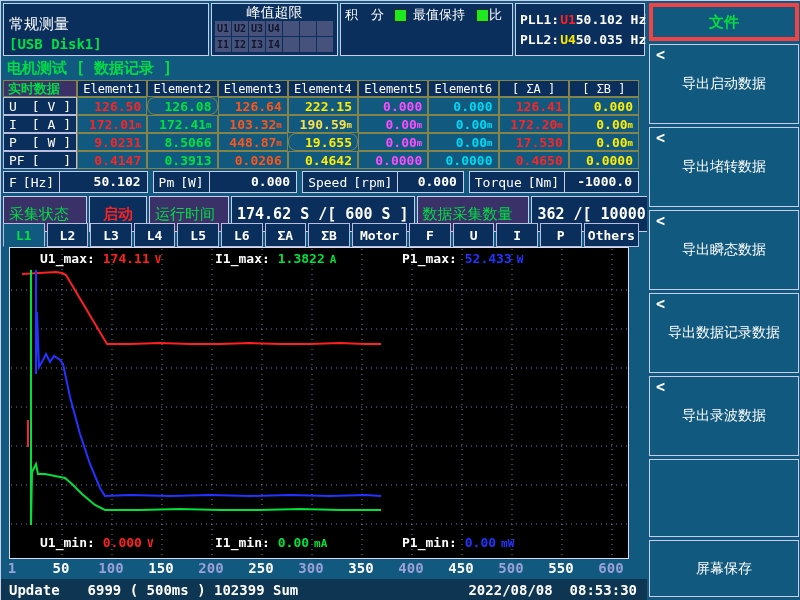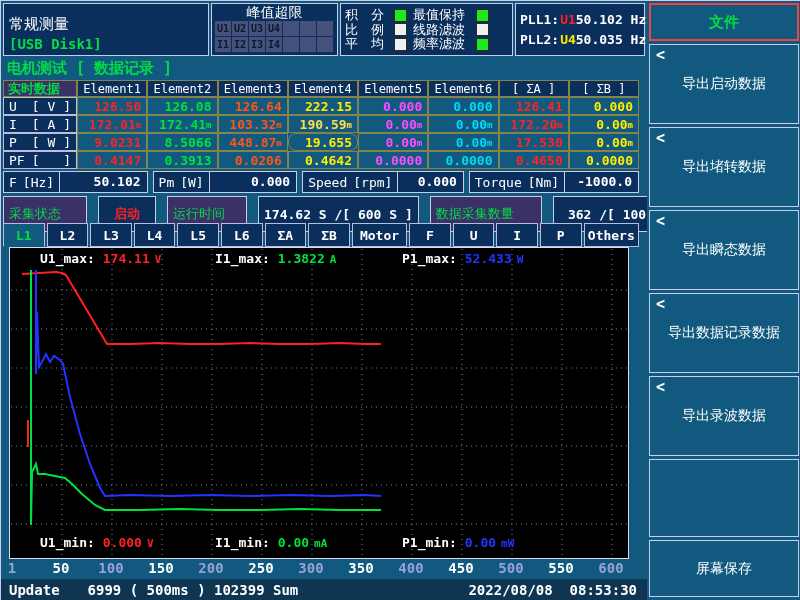--- a/index.html
+++ b/index.html
@@ -11,21 +11,21 @@
   .hdr-box{position:absolute;top:2px;height:53px;background:#0b2f5d;border:1px solid #c9cdea;box-sizing:border-box;}
   #hdr-left{left:2px;width:206px;}
   #hdr-title{color:#fff;font-size:15px;padding:11px 5px;}
   #hdr-usb{position:absolute;left:5px;bottom:3px;color:#00e040;font-weight:bold;font-size:14px;}
   #hdr-peak{left:210px;width:127px;text-align:center;}
   #peak-title{color:#fff;font-size:14px;line-height:17px;}
   #peak-grid{padding:0 3px;}
   .pk-row{display:flex;gap:1px;margin-bottom:1px;}
   .pk-cell{width:16px;height:15px;background:#46517c;color:#0f172c;font-size:10px;font-weight:bold;
            line-height:15px;text-align:center;flex:none;}
-  #hdr-ind{left:339px;width:173px;padding:4px 4px;display:flex;flex-direction:column;justify-content:space-between;}
+  #hdr-ind{left:339px;width:173px;padding:4px 4px;display:flex;flex-direction:row;justify-content:space-between;}
   .ind-row{display:flex;align-items:center;height:14px;color:#fff;font-size:13px;white-space:pre;}
   .ind-label1{width:44px;}
   .ind-label2{width:58px;margin-left:6px;}
   .ind-square{width:11px;height:11px;border:1px solid #2a2a2a;margin-left:5px;flex:none;}
   .ind-square.on{background:#1ee81e;}
   .ind-square.off{background:#f0f0f0;}
   #hdr-pll{left:514px;width:130px;padding:5px 4px;display:flex;flex-direction:column;justify-content:space-around;
            color:#fff;font-size:13px;font-weight:bold;}
   .pll-row{display:flex;white-space:pre;}
   .pll-src{margin-left:1px;}
@@ -49,21 +49,21 @@
   
   #measure-row{position:absolute;left:2px;top:170px;width:636px;height:22px;display:flex;gap:5px;}
   .m-group{display:flex;flex:1;border:1px solid #c9cdea;background:#0b2f5d;color:#fff;font-size:13px;box-sizing:border-box;}
   .m-group:nth-child(3){flex:1.12;}
   .m-group:nth-child(4){flex:1.18;}
   .m-label{display:flex;justify-content:space-between;align-items:center;gap:6px;padding:0 5px;
            border-right:1px solid #c9cdea;white-space:pre;}
   .m-value{flex:1;text-align:right;padding:0 6px;font-weight:bold;line-height:20px;white-space:pre;}
 
   
-  #acq-row{position:absolute;left:2px;top:195px;width:636px;height:36px;display:flex;gap:11px;font-size:13px;}
+  #acq-row{position:absolute;left:2px;top:195px;width:636px;height:36px;display:flex;gap:2px;font-size:15px;}
   .acq-cell{border:1px solid #c9cdea;box-sizing:border-box;display:flex;align-items:center;padding:0 5px;white-space:pre;}
   .acq-label{background:#3a3168;color:#00dd44;}
   .acq-value{background:#0b2f5d;color:#fff;font-weight:bold;}
   #acq-state{color:#ff2020;width:58px;justify-content:center;flex:none;}
   #acq-status-label{width:84px;flex:none;}
   #acq-runtime-label{width:80px;flex:none;}
   #acq-runtime-value{flex:1;justify-content:center;}
   #acq-count-label{width:112px;flex:none;}
   #acq-count-value{width:140px;flex:none;justify-content:center;}
 
@@ -93,21 +93,21 @@
 
   
   #status-bar{position:absolute;left:0;top:578px;width:646px;height:22px;background:#0e3552;color:#fff;
               font-weight:bold;font-size:14px;display:flex;align-items:center;padding:0 8px;box-sizing:border-box;white-space:pre;}
   #sb-update-val{margin-left:28px;}
   #sb-datetime{margin-left:auto;margin-right:2px;}
 
   
   #sidebar{position:absolute;left:646px;top:0;width:154px;height:600px;background:#11597e;
            padding:2px;box-sizing:border-box;display:flex;flex-direction:column;gap:3px;}
-  #sidebar-title{height:38px;flex:none;border:2px solid #ef4444;color:#00e13c;font-size:15px;font-weight:bold;
+  #sidebar-title{height:38px;flex:none;border:4px solid #ef4444;color:#00e13c;font-size:15px;font-weight:bold;
                  display:flex;align-items:center;justify-content:center;box-sizing:border-box;}
   .sb-btn{position:relative;height:80px;flex:none;border:1px solid #c9cdea;box-sizing:border-box;color:#fff;
           font-size:14px;display:flex;align-items:center;justify-content:center;cursor:pointer;text-align:center;padding:0 2px;}
   .sb-btn.empty{height:78px;cursor:default;}
   .sb-btn.save{height:57px;}
   .sb-arrow{position:absolute;left:6px;top:1px;font-size:15px;font-weight:bold;}
 </style>
 </head>
 <body>
 
@@ -162,21 +162,21 @@
       <div class="th">Element3</div>
       <div class="th">Element4</div>
       <div class="th">Element5</div>
       <div class="th">Element6</div>
       <div class="th">[ ΣA ]</div>
       <div class="th">[ ΣB ]</div>
       <div class="rl"><span>U</span><span>[ V ]</span></div>
       <div class="td" style="color: rgb(255, 35, 35);">
         <span>126.50</span>
       </div>
-      <div class="td" style="color: rgb(0, 225, 60);">
+      <div class="td" style="color: rgb(0, 225, 60); border-radius: 8px;">
         <span>126.08</span>
       </div>
       <div class="td" style="color: rgb(255, 85, 25);">
         <span>126.64</span>
       </div>
       <div class="td" style="color: rgb(255, 236, 0);">
         <span>222.15</span>
       </div>
       <div class="td" style="color: rgb(255, 76, 255);">
         <span>0.000</span>

